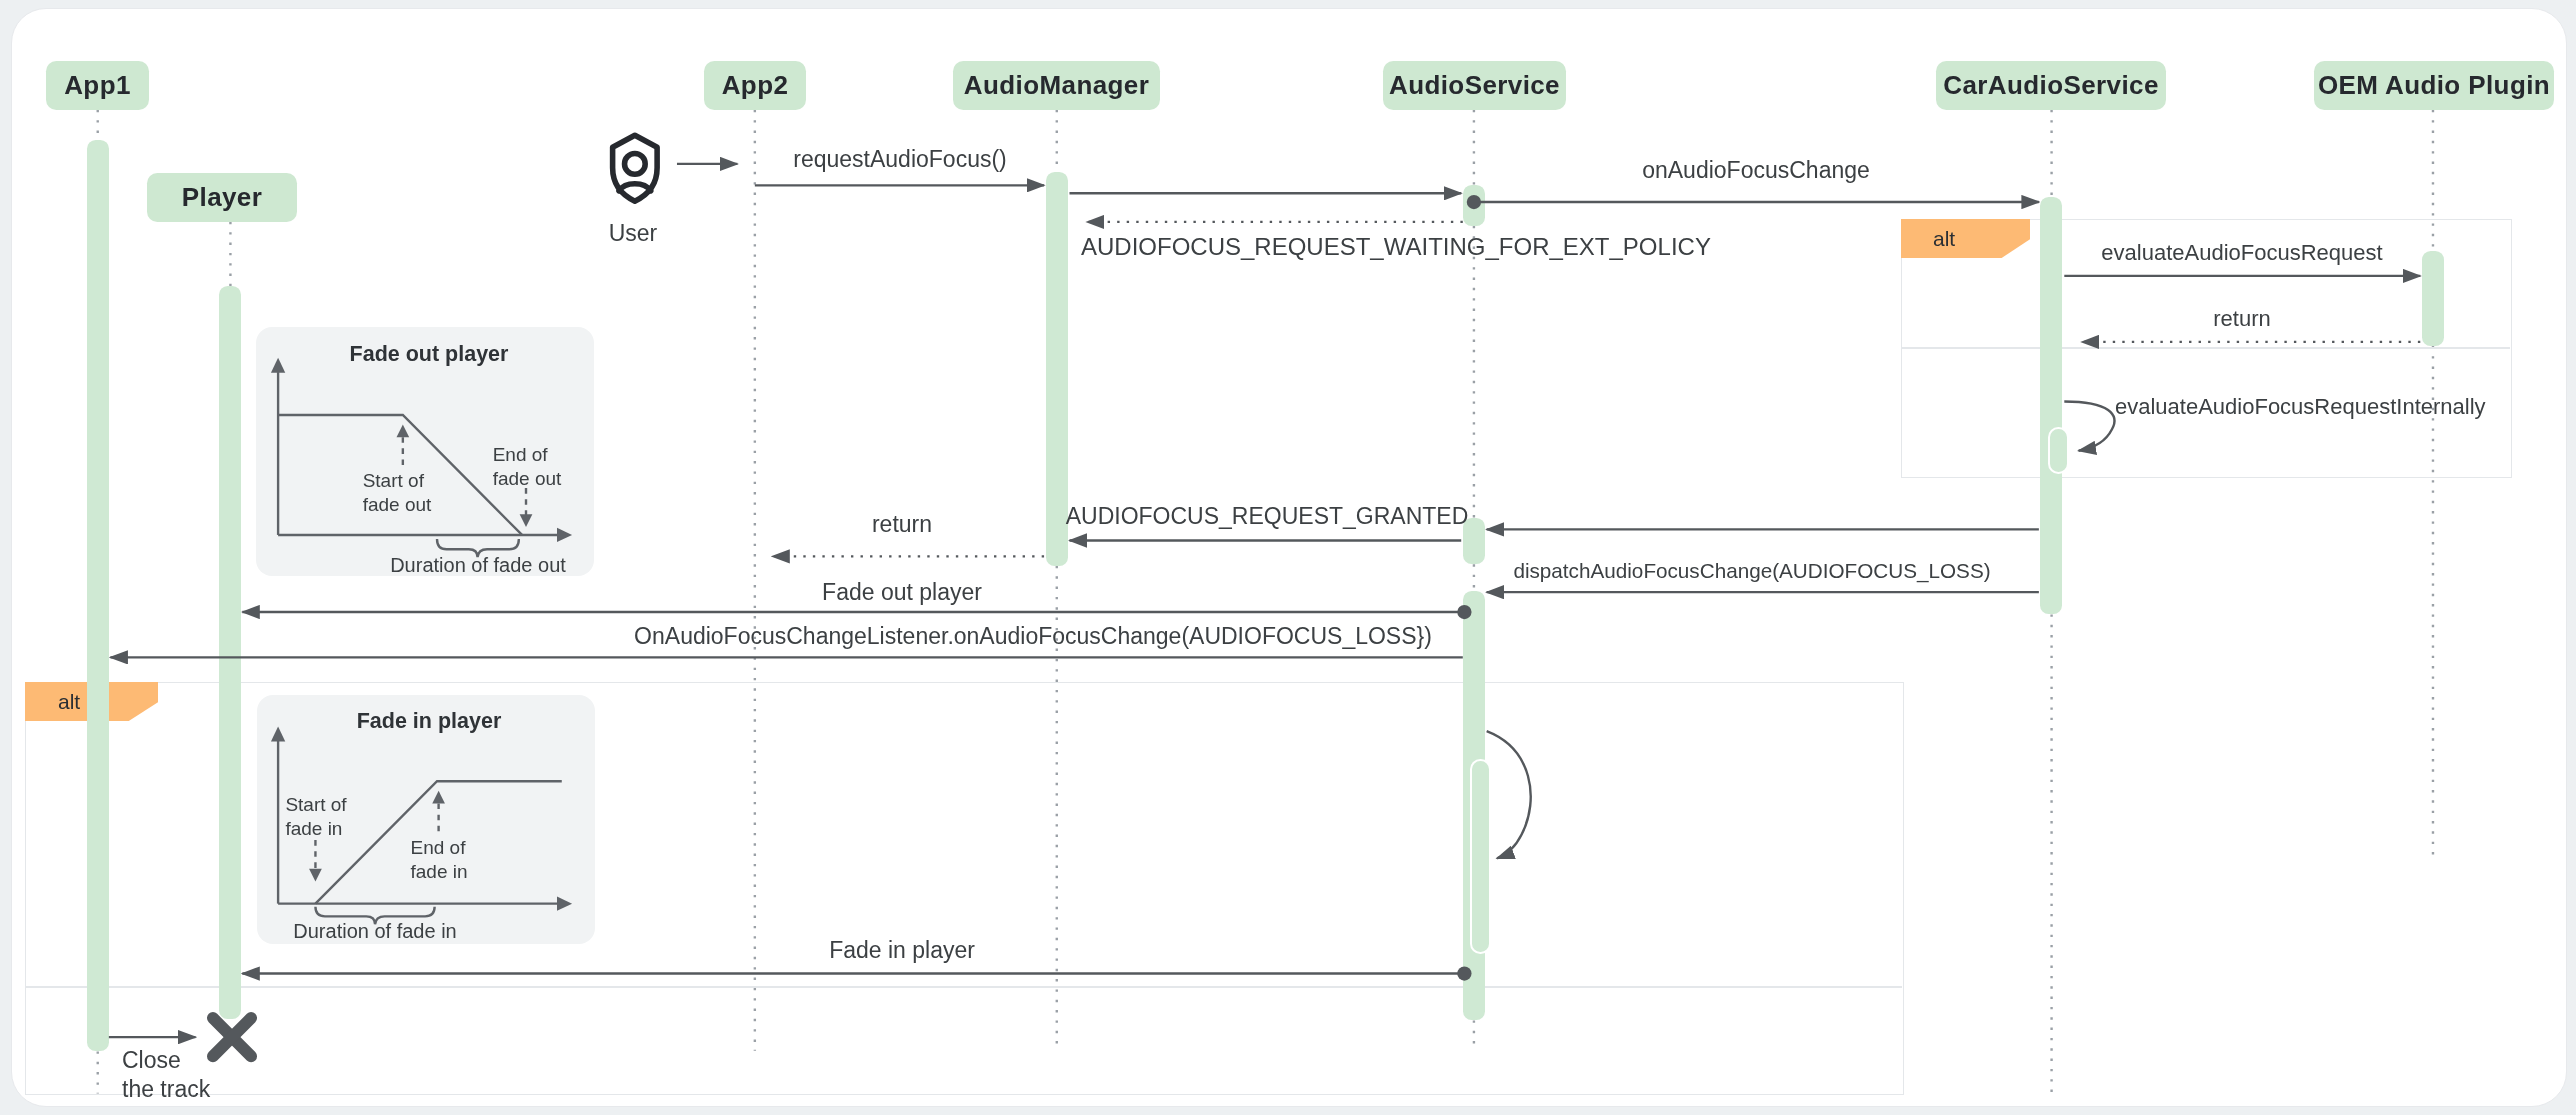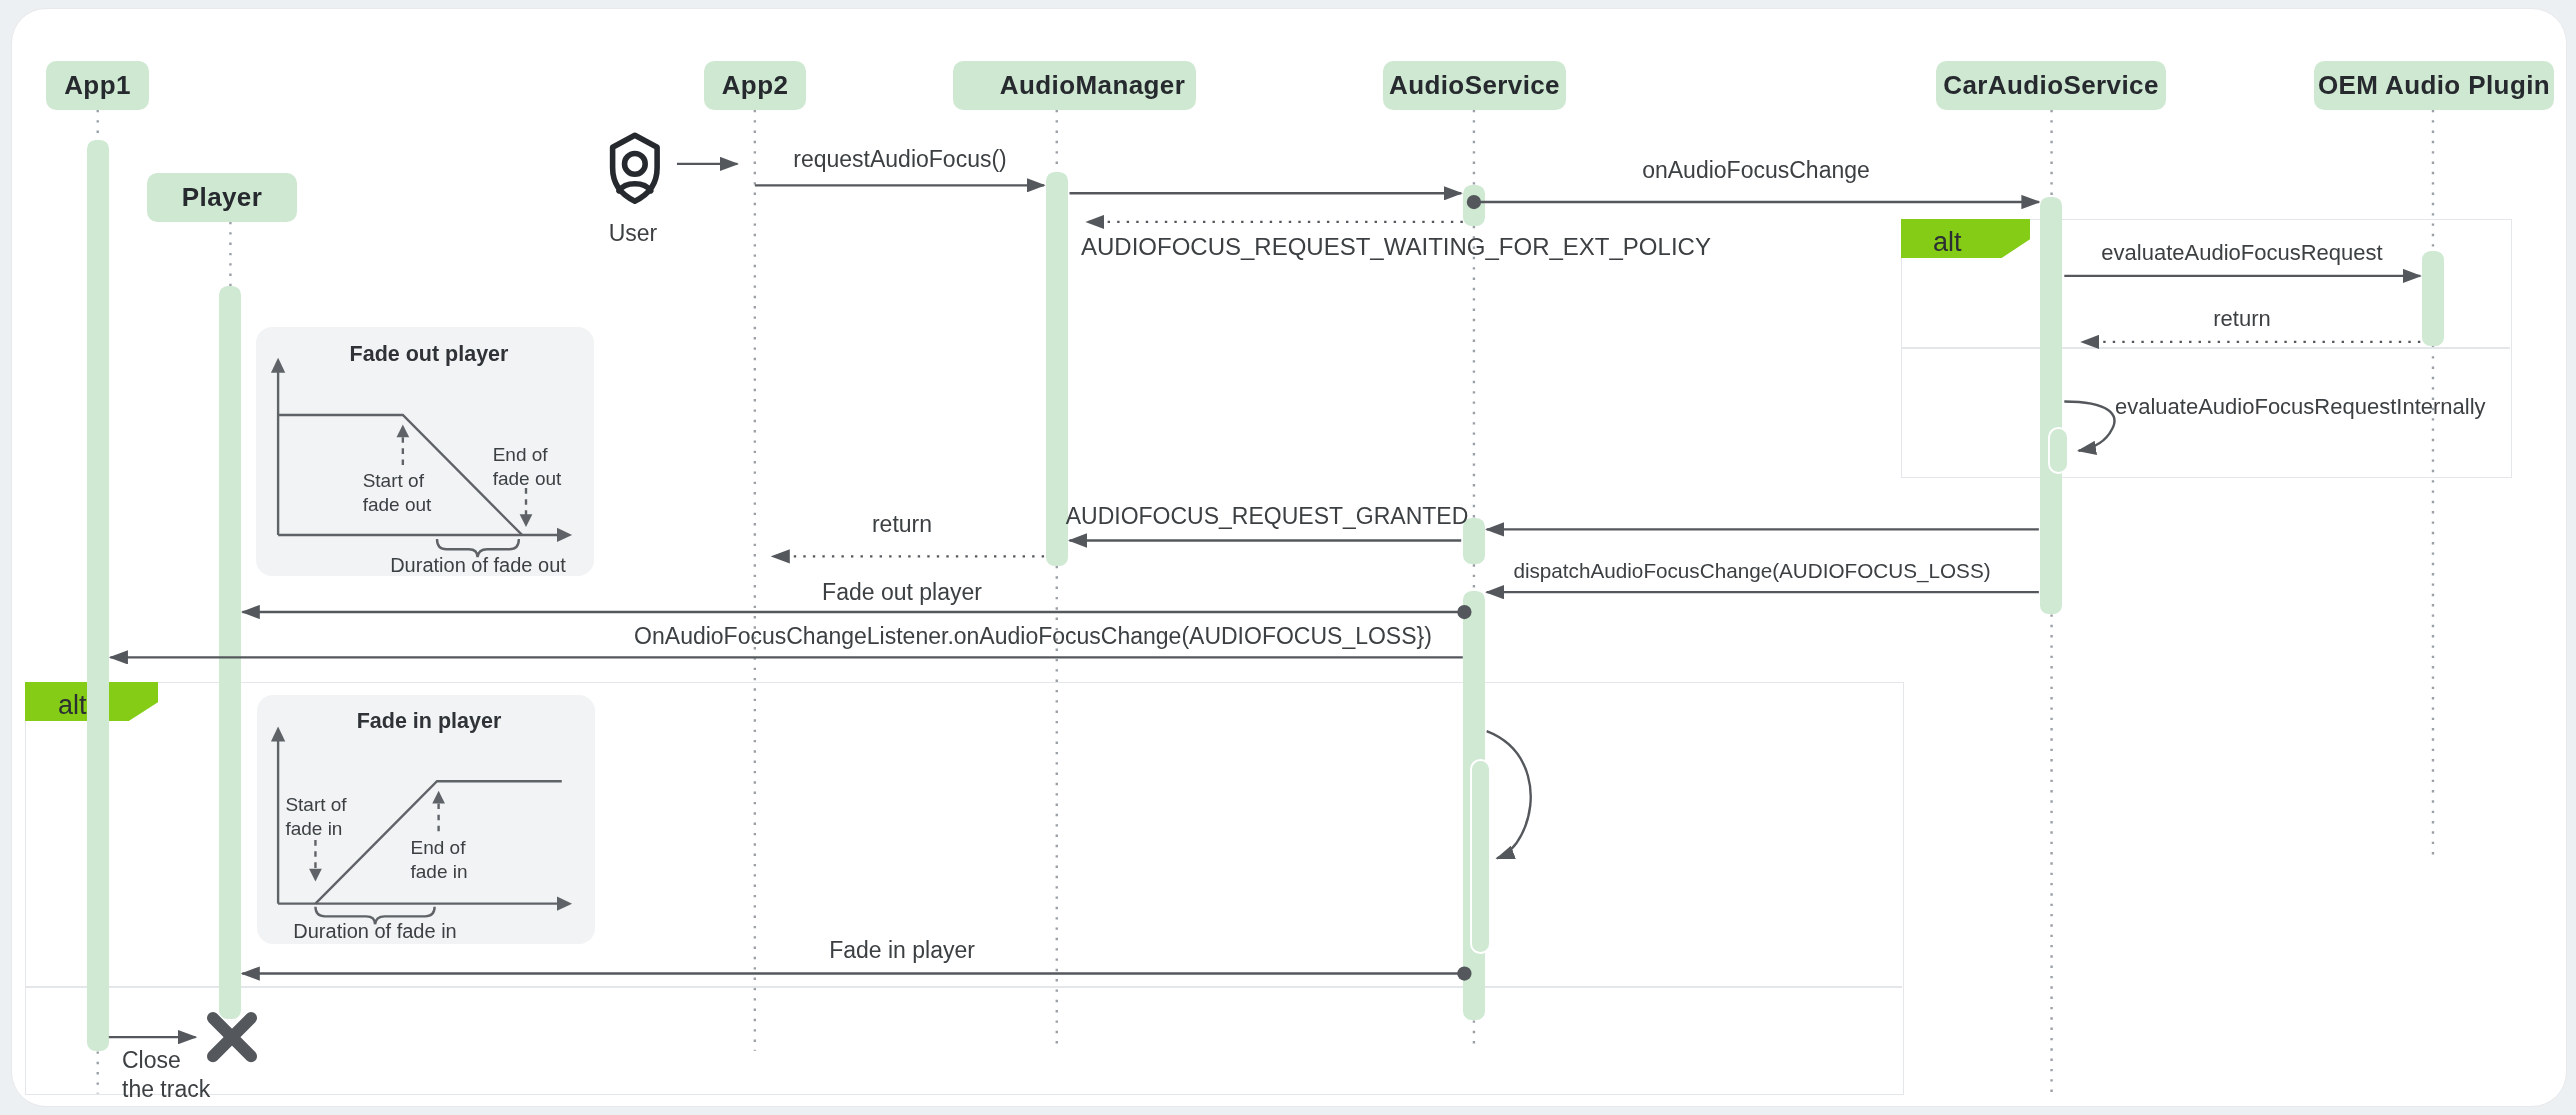--- a/index.html
+++ b/index.html
@@ -4,22 +4,22 @@
 <style>
   html,body{margin:0;padding:0;background:#edf0f2;}
   .page{position:relative;width:2576px;height:1116px;background:#edf0f2;overflow:hidden;
         font-family:"Liberation Sans","DejaVu Sans",sans-serif;}
   .card{position:absolute;left:11px;top:8px;width:2554px;height:1097px;background:#ffffff;
         border:1.6px solid #e7e9ec;border-radius:35px;}
   svg.layer{position:absolute;left:0;top:0;width:2576px;height:1116px;pointer-events:none;}
   #svg-under{z-index:1;}
   .frag{position:absolute;border:1.6px solid #e4e7ea;background:transparent;z-index:2;}
   .frag-div{position:absolute;height:1.6px;background:#e4e7ea;z-index:2;}
-  .frag-tab{position:absolute;background:#84cc16;z-index:2;display:flex;align-items:flex-end;
-            font-size:27px;color:#2b2f33;
+  .frag-tab{position:absolute;background:#fdba74;z-index:2;display:flex;align-items:center;
+            font-size:21px;color:#2b2f33;
             clip-path:polygon(0 0,100% 0,100% 52%,78% 100%,0 100%);}
   .inset{position:absolute;background:#f1f3f4;border-radius:16px;z-index:2;}
   .bar{position:absolute;width:22px;background:#cfe9d3;border-radius:8.7px;z-index:3;}
   .bar.sub{border:2.4px solid #ffffff;width:20.7px;border-radius:10.3px;box-sizing:border-box;}
   #svg-over{z-index:4;}
   .pbox{position:absolute;height:49px;background:#cee8d1;border-radius:10.3px;z-index:5;
         display:flex;align-items:center;justify-content:center;
         font-weight:bold;font-size:26px;color:#26292e;letter-spacing:0.4px;margin-top:12px;}
   .msg{position:absolute;transform:translate(-50%,-50%);font-size:23px;color:#3c4043;
        white-space:nowrap;z-index:5;}
@@ -158,21 +158,21 @@
 
   <div class="pbox" style="left:46px;top:49px;width:103px;">
     <span>App1</span>
   </div>
   <div class="pbox" style="left:147px;top:161px;width:150px;">
     <span>Player</span>
   </div>
   <div class="pbox" style="left:704px;top:49px;width:102px;">
     <span>App2</span>
   </div>
-  <div class="pbox" style="left:953px;top:49px;width:207px;padding-left:36px;">
+  <div class="pbox" style="left:953px;top:49px;width:207px;">
     <span>AudioManager</span>
   </div>
   <div class="pbox" style="left:1383px;top:49px;width:183px;">
     <span>AudioService</span>
   </div>
   <div class="pbox" style="left:1936px;top:49px;width:230px;">
     <span>CarAudioService</span>
   </div>
   <div class="pbox" style="left:2314px;top:49px;width:240px;">
     <span>OEM Audio Plugin</span>

